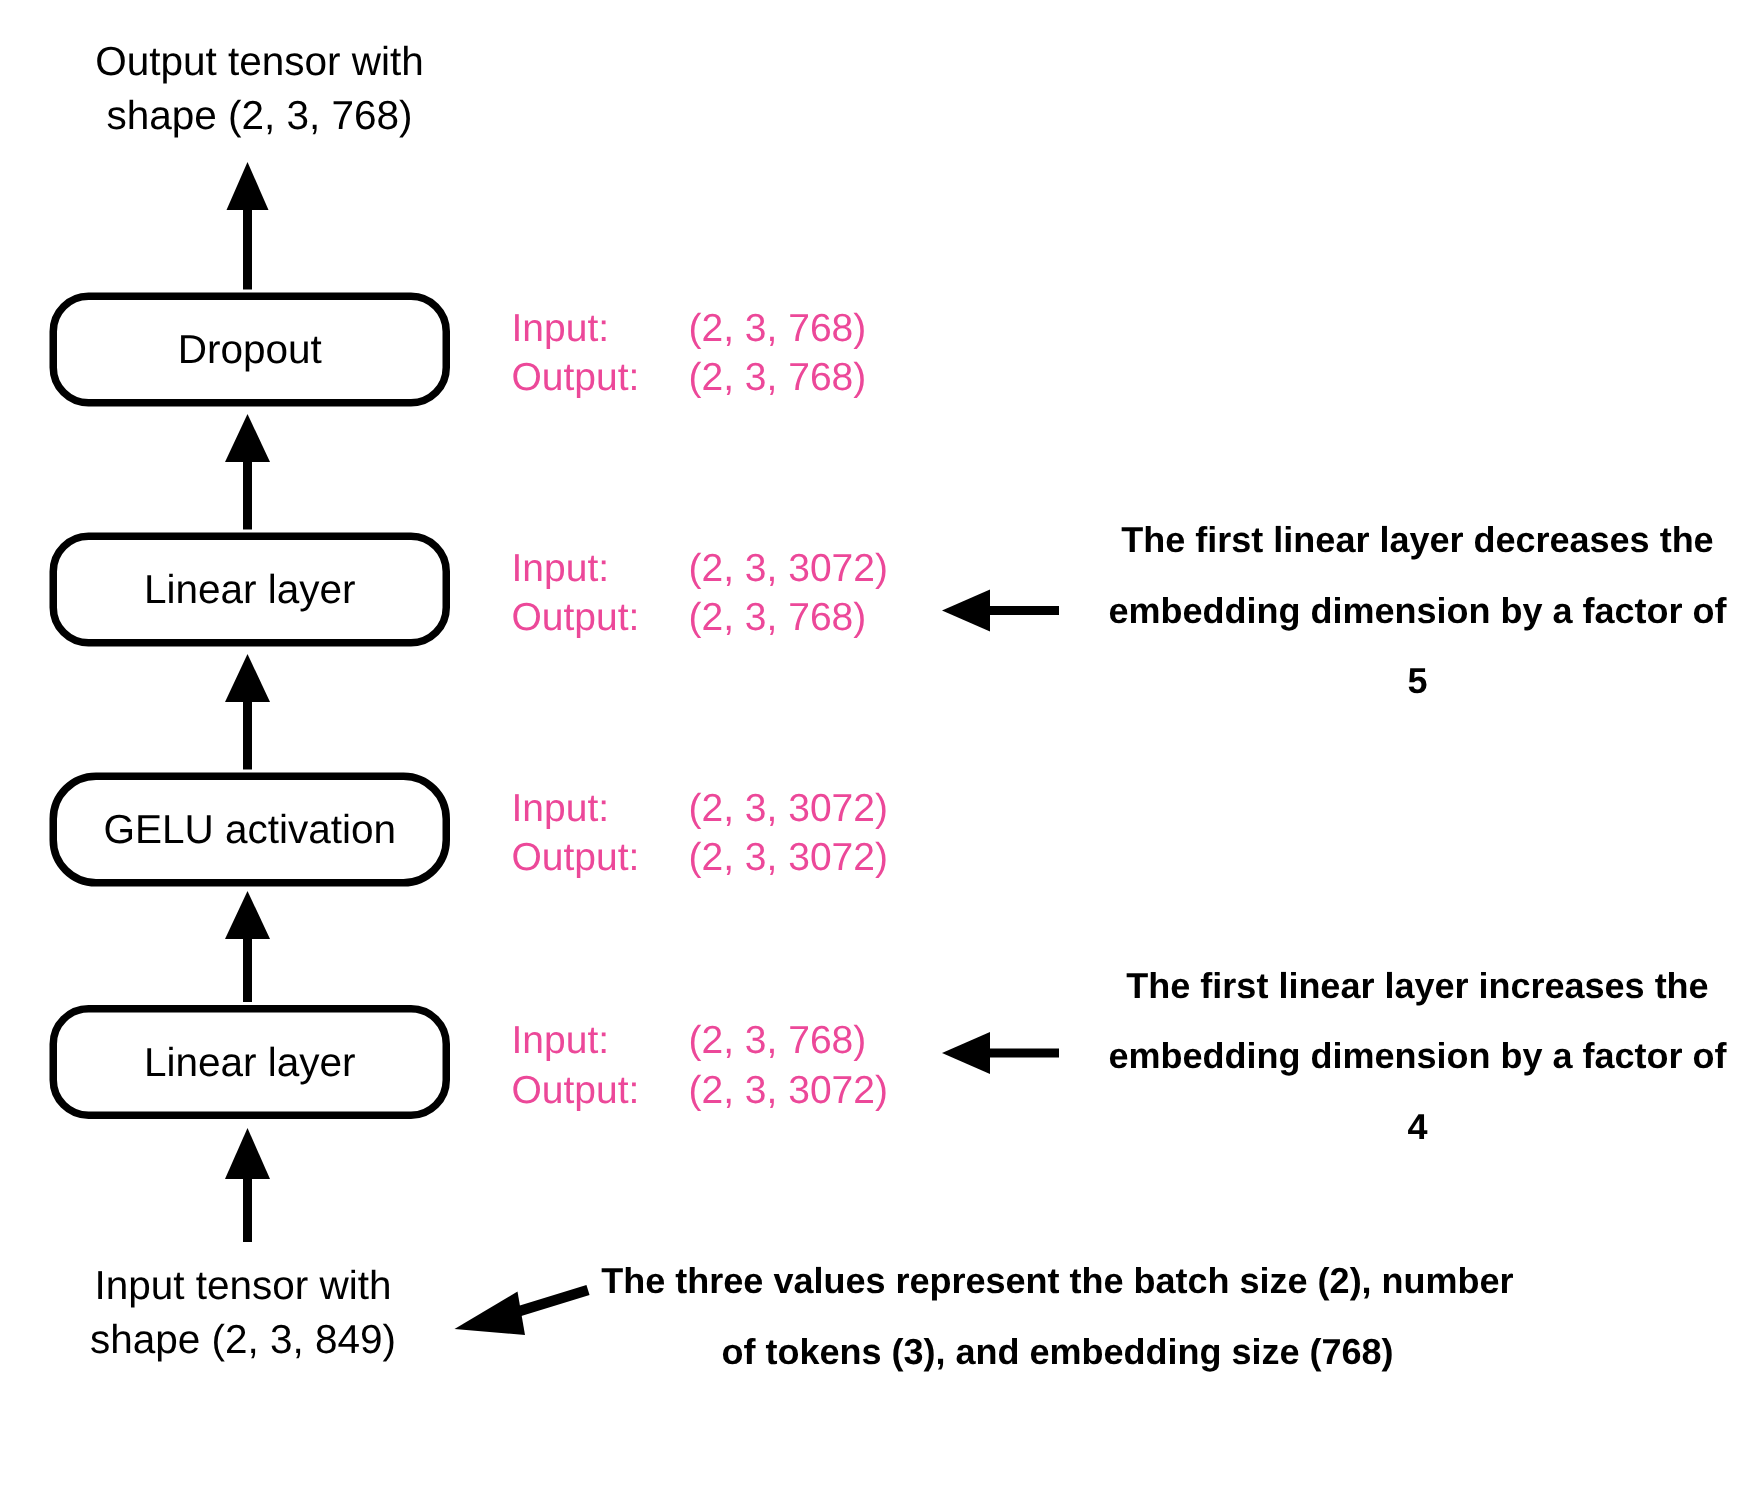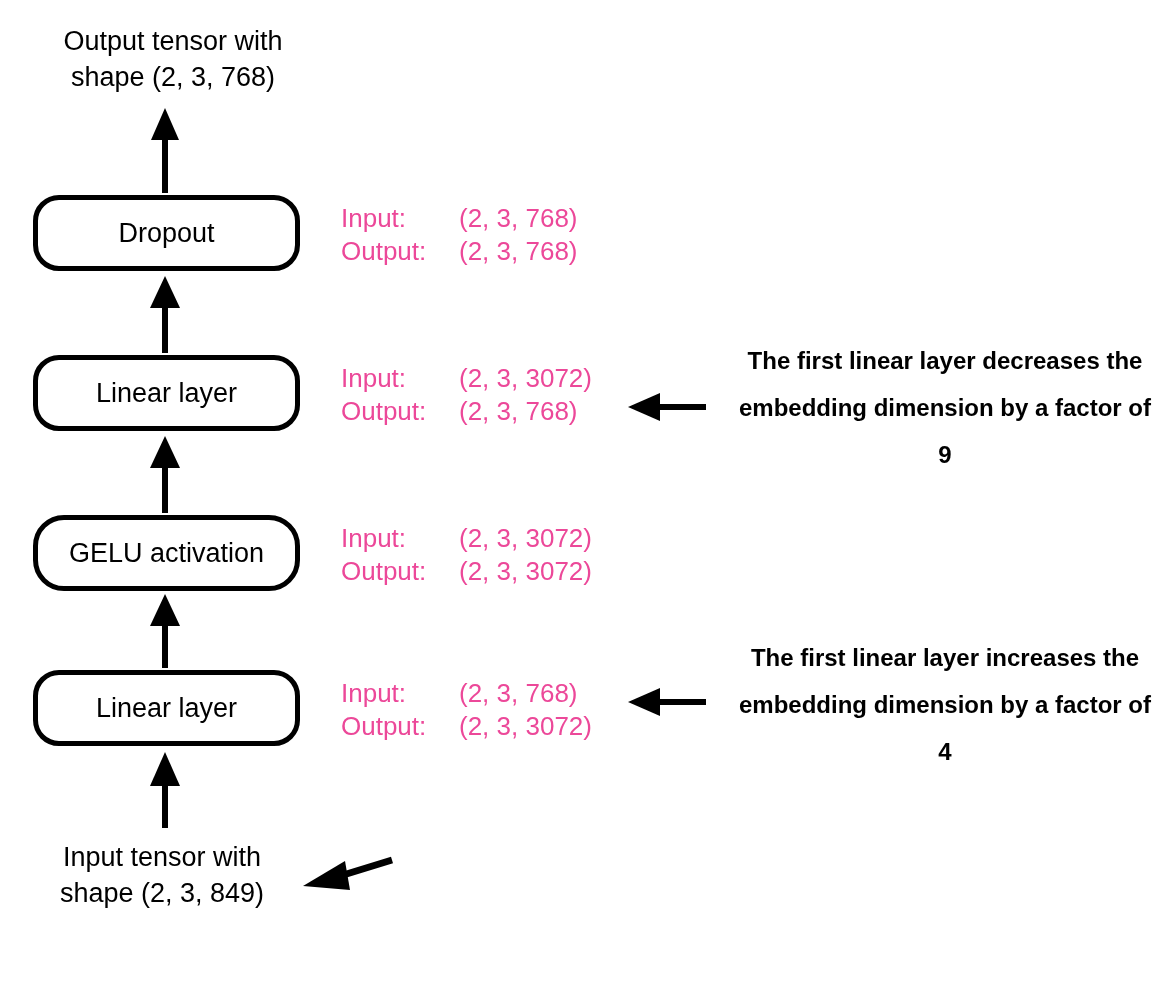--- a/index.html
+++ b/index.html
@@ -157,24 +157,25 @@
     <div class="io-row">
       <span class="io-key">Input:</span>
       <span class="io-val">(2, 3, 768)</span>
     </div>
     <div class="io-row">
       <span class="io-key">Output:</span>
       <span class="io-val">(2, 3, 3072)</span>
     </div>
   </div>
 
-  <div class="annotation" style="left:735px; top:338px; width:420px;">The first linear layer decreases the embedding dimension by a factor of 9</div>
+  <div class="annotation" style="left:735px; top:338px; width:420px;">The first linear layer decreases the embedding dimension by a factor of 5</div>
 
   <div class="annotation" style="left:735px; top:635px; width:420px;">The first linear layer increases the embedding dimension by a factor of 4</div>
 
+  <div class="annotation" style="left:400px; top:832px; width:610px;">The three values represent the batch size (2), number of tokens (3), and embedding size (768)</div>
 
   <div class="endpoint-caption" style="left:22px; top:840px; width:280px;">Input tensor with
 shape (2, 3, 849)</div>
 
   <svg id="arrow-layer" viewBox="0 0 1170 1008">
 
     <g>
       <line x1="165" y1="193" x2="165" y2="128" stroke="#000000" stroke-width="6"></line>
       <polygon points="165,108 151,140 179,140" fill="#000000"></polygon>
     </g>

